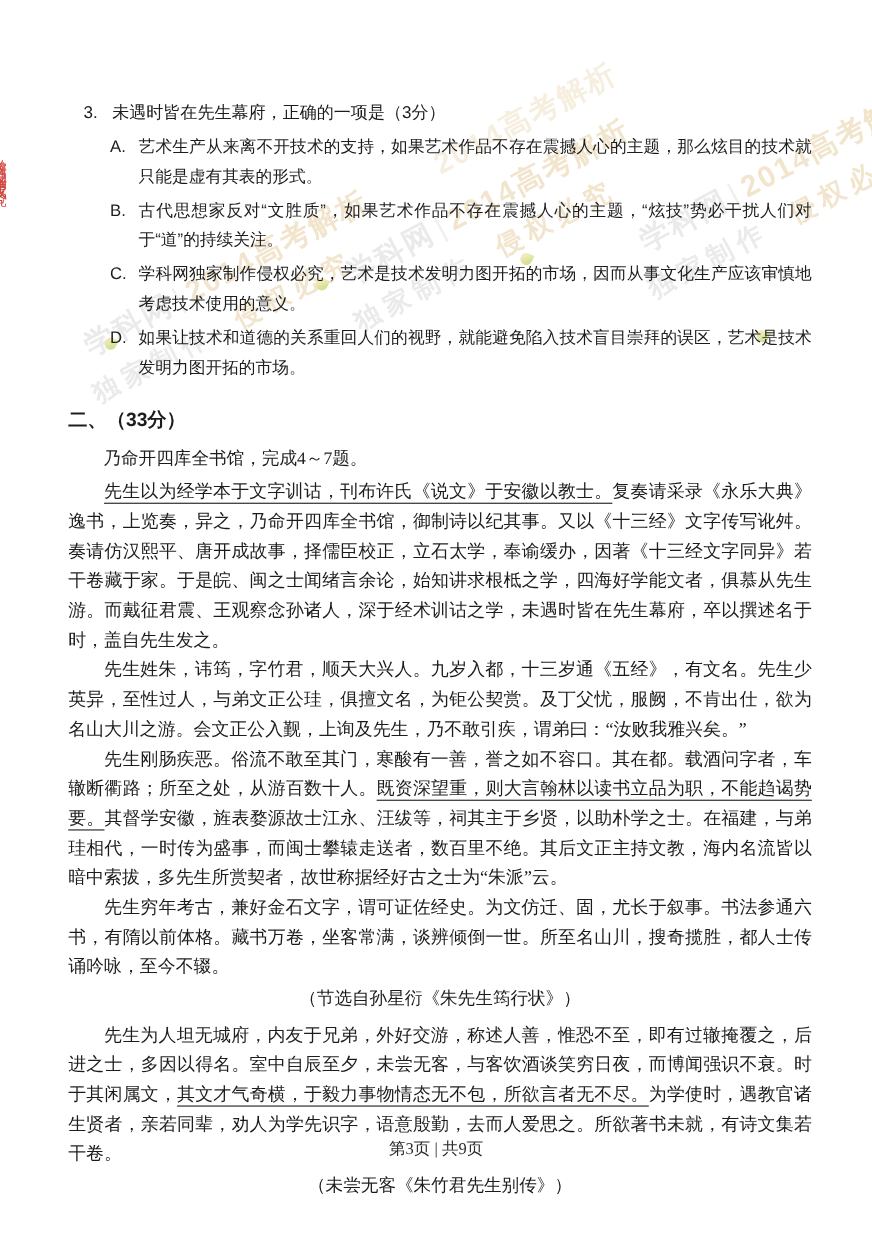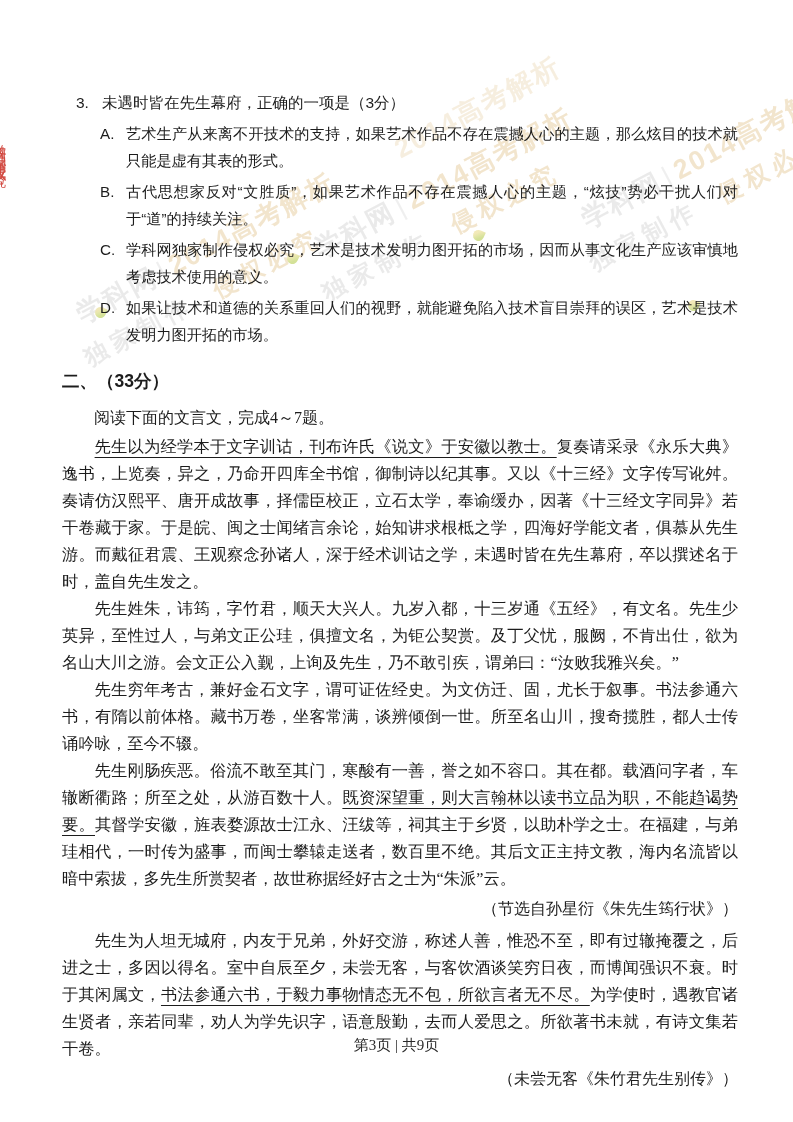--- a/index.html
+++ b/index.html
@@ -20,21 +20,21 @@
   .otext { flex:1; text-align:justify; }
 
   
   .sec-heading {
     font-family:Liberation Sans, sans-serif; font-weight:700;
     font-size:17.5px; margin:20px 0 9px 0; line-height:27px;
   }
   .intro { text-indent:2em; font-size:16px; line-height:27px; margin:0 0 2px 0; }
   .para  { text-indent:2em; font-size:16.3px; line-height:27px; margin:0; text-align:justify; }
   .para .u { text-decoration:underline; text-underline-offset:5px; }
-  .attr  { text-align:right; font-size:16px; line-height:27px; margin:3px 0 5px 0; }
+  .attr  { text-align:center; font-size:16px; line-height:27px; margin:3px 0 5px 0; }
 
   
   .q4 { margin-top:30px; font-size:15.8px; }
   .q4 .qnum { margin-left:6px; }
 
   
   .footer {
     position:absolute; top:1034px; left:0; width:100%;
     text-align:center; font-size:15px; color:#2a2a2a; line-height:22px;
   }
@@ -115,33 +115,33 @@
         <span class="olabel">C.</span>
         <span class="otext">学科网独家制作侵权必究，艺术是技术发明力图开拓的市场，因而从事文化生产应该审慎地考虑技术使用的意义。</span>
       </div>
       <div class="opt">
         <span class="olabel">D.</span>
         <span class="otext">如果让技术和道德的关系重回人们的视野，就能避免陷入技术盲目崇拜的误区，艺术是技术发明力图开拓的市场。</span>
       </div>
     </div>
 
     <div class="sec-heading">二、（33分）</div>
-    <p class="intro serif">阅读下面的文言文，完成4～7题。</p>
+    <p class="intro serif">乃命开四库全书馆，完成4～7题。</p>
 
     <p class="para serif"><span class="u">先生以为经学本于文字训诂，刊布许氏《说文》于安徽以教士。</span><span>复奏请采录《永乐大典》逸书，上览奏，异之，乃命开四库全书馆，御制诗以纪其事。又以《十三经》文字传写讹舛。奏请仿汉熙平、唐开成故事，择儒臣校正，立石太学，奉谕缓办，因著《十三经文字同异》若干卷藏于家。于是皖、闽之士闻绪言余论，始知讲求根柢之学，四海好学能文者，俱慕从先生游。而戴征君震、王观察念孙诸人，深于经术训诂之学，未遇时皆在先生幕府，卒以撰述名于时，盖自先生发之。</span></p>
 
     <p class="para serif"><span>先生姓朱，讳筠，字竹君，顺天大兴人。九岁入都，十三岁通《五经》，有文名。先生少英异，至性过人，与弟文正公珪，俱擅文名，为钜公契赏。及丁父忧，服阙，不肯出仕，欲为名山大川之游。会文正公入觐，上询及先生，乃不敢引疾，谓弟曰：“汝败我雅兴矣。”</span></p>
 
+    <p class="para serif"><span>先生刚肠疾恶。俗流不敢至其门，寒酸有一善，誉之如不容口。其在都。载酒问字者，车辙断衢路；所至之处，从游百数十人。</span><span class="u">既资深望重，则大言翰林以读书立品为职，不能趋谒势要。</span><span>其督学安徽，旌表婺源故士江永、汪绂等，祠其主于乡贤，以助朴学之士。在福建，与弟珪相代，一时传为盛事，而闽士攀辕走送者，数百里不绝。其后文正主持文教，海内名流皆以暗中索拔，多先生所赏契者，故世称据经好古之士为“朱派”云。</span></p>
+
     <p class="para serif"><span>先生穷年考古，兼好金石文字，谓可证佐经史。为文仿迁、固，尤长于叙事。书法参通六书，有隋以前体格。藏书万卷，坐客常满，谈辨倾倒一世。所至名山川，搜奇揽胜，都人士传诵吟咏，至今不辍。</span></p>
-
-    <p class="para serif"><span>先生刚肠疾恶。俗流不敢至其门，寒酸有一善，誉之如不容口。其在都。载酒问字者，车辙断衢路；所至之处，从游百数十人。</span><span class="u">既资深望重，则大言翰林以读书立品为职，不能趋谒势要。</span><span>其督学安徽，旌表婺源故士江永、汪绂等，祠其主于乡贤，以助朴学之士。在福建，与弟珪相代，一时传为盛事，而闽士攀辕走送者，数百里不绝。其后文正主持文教，海内名流皆以暗中索拔，多先生所赏契者，故世称据经好古之士为“朱派”云。</span></p>
 
     <p class="attr serif">（节选自孙星衍《朱先生筠行状》）</p>
 
-    <p class="para serif"><span>先生为人坦无城府，内友于兄弟，外好交游，称述人善，惟恐不至，即有过辙掩覆之，后进之士，多因以得名。室中自辰至夕，未尝无客，与客饮酒谈笑穷日夜，而博闻强识不衰。时于其闲属文，</span><span class="u">书法参通六书，于毅力事物情态无不包，所欲言者无不尽。</span><span>为学使时，遇教官诸生贤者，亲若同辈，劝人为学先识字，语意殷勤，去而人爱思之。所欲著书未就，有诗文集若干卷。</span></p>
+    <p class="para serif"><span>先生为人坦无城府，内友于兄弟，外好交游，称述人善，惟恐不至，即有过辙掩覆之，后进之士，多因以得名。室中自辰至夕，未尝无客，与客饮酒谈笑穷日夜，而博闻强识不衰。时于其闲属文，</span><span class="u">其文才气奇横，于毅力事物情态无不包，所欲言者无不尽。</span><span>为学使时，遇教官诸生贤者，亲若同辈，劝人为学先识字，语意殷勤，去而人爱思之。所欲著书未就，有诗文集若干卷。</span></p>
 
     <p class="attr serif">（未尝无客《朱竹君先生别传》）</p>
 
     <div class="qrow q4 serif">
       <span class="qnum">4.</span>
       <span class="qstem">对下列句子中加点词的解释，不正确的一项是（3分）</span>
     </div>
 
   </div>
 

